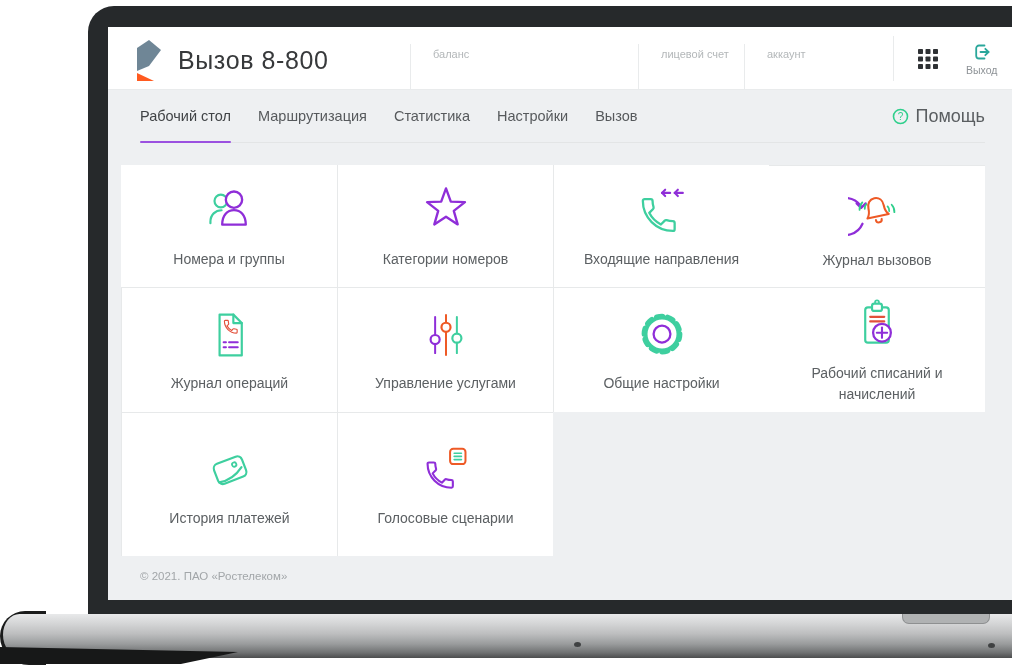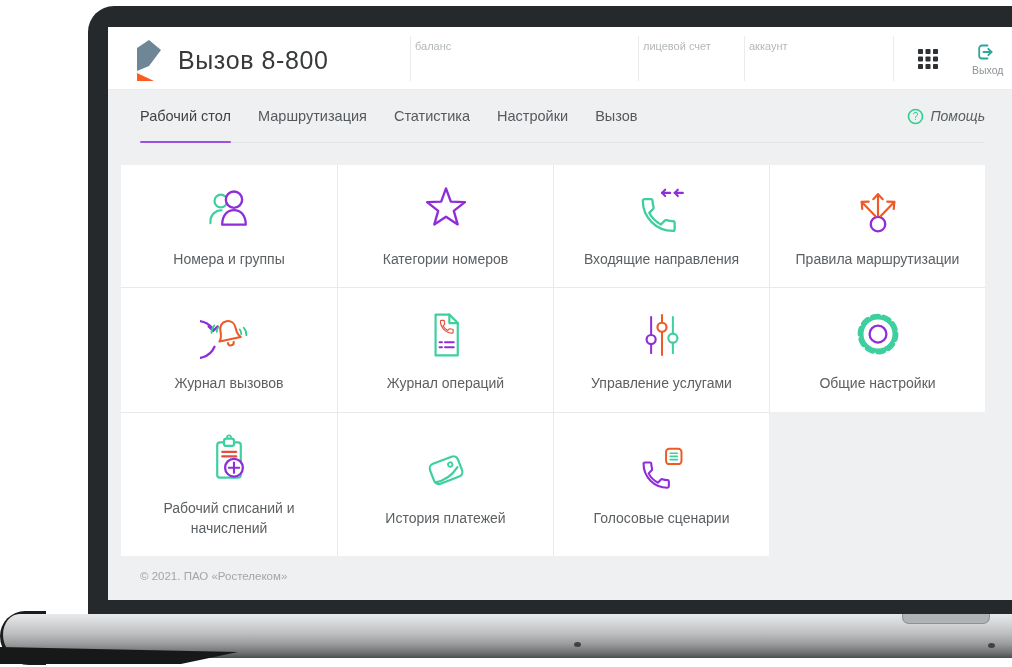--- a/index.html
+++ b/index.html
@@ -32,35 +32,35 @@
     position:absolute;left:0;top:647px;width:238px;height:17px;background:#171818;
     clip-path:polygon(0 0,100% 30%,76% 100%,0 100%);
   }
   
   .screen{
     position:absolute;left:108px;top:27px;width:904px;height:573px;background:#6d28d9;overflow:hidden;
   }
   .app-header{position:relative;height:62px;background:#fff;border-bottom:1px solid #e9ebec;}
   .logo-wrap{position:absolute;left:26px;top:11px;display:flex;align-items:center;}
   .page-title{margin-left:14px;font-size:25px;color:#37393b;letter-spacing:.6px;}
-  .hfield{position:absolute;top:9px;height:45px;border-left:1px solid #e9ebec;padding:4px 0 0 4px;box-sizing:border-box;}
+  .hfield{position:absolute;top:17px;height:45px;border-left:1px solid #e9ebec;padding:4px 0 0 22px;box-sizing:border-box;}
   .hfield .hlabel{font-size:11px;color:#b3b7b9;}
   .hf1{left:302px;width:228px;} .hf2{left:530px;width:106px;} .hf3{left:636px;width:149px;}
   .hicons{position:absolute;top:9px;left:785px;right:0;height:45px;border-left:1px solid #e9ebec;
     display:flex;align-items:center;gap:28px;padding-left:24px;}
   .exit-block{display:flex;flex-direction:column;align-items:center;cursor:pointer;}
-  .exit-label{font-size:10.5px;color:#8d9296;margin-top:2px;margin-left:6px;}
+  .exit-label{font-size:10.5px;color:#8d9296;margin-top:2px;}
   .app-body{height:640px;background:#eef0f2;}
   
   .nav-row{margin:0 27px 0 32px;height:52px;border-bottom:1px solid #e3e5e6;display:flex;align-items:stretch;}
   .nav-tab{position:relative;line-height:52px;font-size:14.5px;color:#56595c;margin-right:27px;cursor:pointer;white-space:nowrap;}
   .nav-tab.active{color:#404346;}
   .nav-tab.active::after{content:"";position:absolute;left:0;right:0;bottom:-1px;height:2.5px;border-radius:2px;background:var(--purple_underline,#9b51e0);}
   .help-block{margin-left:auto;display:flex;align-items:center;gap:6px;cursor:pointer;}
-  .help-label{font-size:14px;color:#5a5e61;font-style:italic;}
+  .help-label{font-size:18px;color:#5a5e61;}
   
   .grid{
     margin:22px 27px 0 13px;display:grid;
     grid-template-columns:repeat(4,1fr);grid-template-rows:122px 125px 144px;
   }
   .cell{background:#fff;display:flex;flex-direction:column;align-items:center;justify-content:center;cursor:pointer;}
   .cell.bl{border-left:1px solid #e7e9ea;}
   .cell.bt{border-top:1px solid #e7e9ea;}
   .cell.empty{background:transparent;border:none;cursor:default;}
   .tile-label{margin-top:9px;font-size:14px;color:#5c6063;text-align:center;line-height:1.45;max-width:182px;}
@@ -173,32 +173,20 @@
             <path d="M6.62 10.79c1.44 2.83 3.76 5.14 6.59 6.59l2.2-2.21c.27-.27.67-.36 1.02-.24 1.12.37 2.33.57 3.57.57.55 0 1 .45 1 1V20c0 .55-.45 1-1 1-9.39 0-17-7.61-17-17 0-.55.45-1 1-1h3.5c.55 0 1 .45 1 1 0 1.25.2 2.45.57 3.57.11.35.03.74-.25 1.02l-2.2 2.2z" class="ic sm" stroke-width="1.3"></path>
           </g>
           <line x1="41" y1="12" x2="32" y2="12" class="ic sp" stroke-width="2.3"></line>
           <polyline points="35.5,8.5 32,12 35.5,15.5" class="ic sp" stroke-width="2.3"></polyline>
           <line x1="55" y1="12" x2="46" y2="12" class="ic sp" stroke-width="2.3"></line>
           <polyline points="49.5,8.5 46,12 49.5,15.5" class="ic sp" stroke-width="2.3"></polyline>
         </svg>
         <div class="tile-label">Входящие направления</div>
       </div>
 
-      <div class="cell bl">
-        <svg width="58" height="58" viewBox="0 0 64 64">
-          <circle cx="32" cy="46.5" r="8" class="ic sp" stroke-width="2.6"></circle>
-          <line x1="32" y1="37" x2="32" y2="13.5" class="ic so" stroke-width="2.4"></line>
-          <polyline points="26.8,19 32,13.5 37.2,19" class="ic so" stroke-width="2.4"></polyline>
-          <line x1="29" y1="37.5" x2="14" y2="22" class="ic so" stroke-width="2.4"></line>
-          <polyline points="14.6,29.8 14,22 21.8,21.6" class="ic so" stroke-width="2.4"></polyline>
-          <line x1="35" y1="37.5" x2="50" y2="22" class="ic so" stroke-width="2.4"></line>
-          <polyline points="49.4,29.8 50,22 42.2,21.6" class="ic so" stroke-width="2.4"></polyline>
-        </svg>
-        <div class="tile-label">Правила маршрутизации</div>
-      </div>
 
       <div class="cell bt">
         <svg width="58" height="58" viewBox="0 0 64 64">
           <path d="M16 45 A20.5 20.5 0 1 1 13.8 25" class="ic sp" stroke-width="2.5"></path>
           <polyline points="9.5,22.5 14.5,27.5 19.5,22.5" class="ic sp" stroke-width="2.5"></polyline>
           <path d="M15.8 21.5a11 11 0 0 0-3 8.2" class="ic sg" stroke-width="2"></path>
           <path d="M20.3 23.4a6.6 6.6 0 0 0-1.8 5" class="ic sg" stroke-width="2"></path>
           <path d="M48.2 24a11 11 0 0 1 3 8.2" class="ic sg" stroke-width="2"></path>
           <path d="M43.7 25.9a6.6 6.6 0 0 1 1.8 5" class="ic sg" stroke-width="2"></path>
           <g transform="rotate(-12 32 31)">

